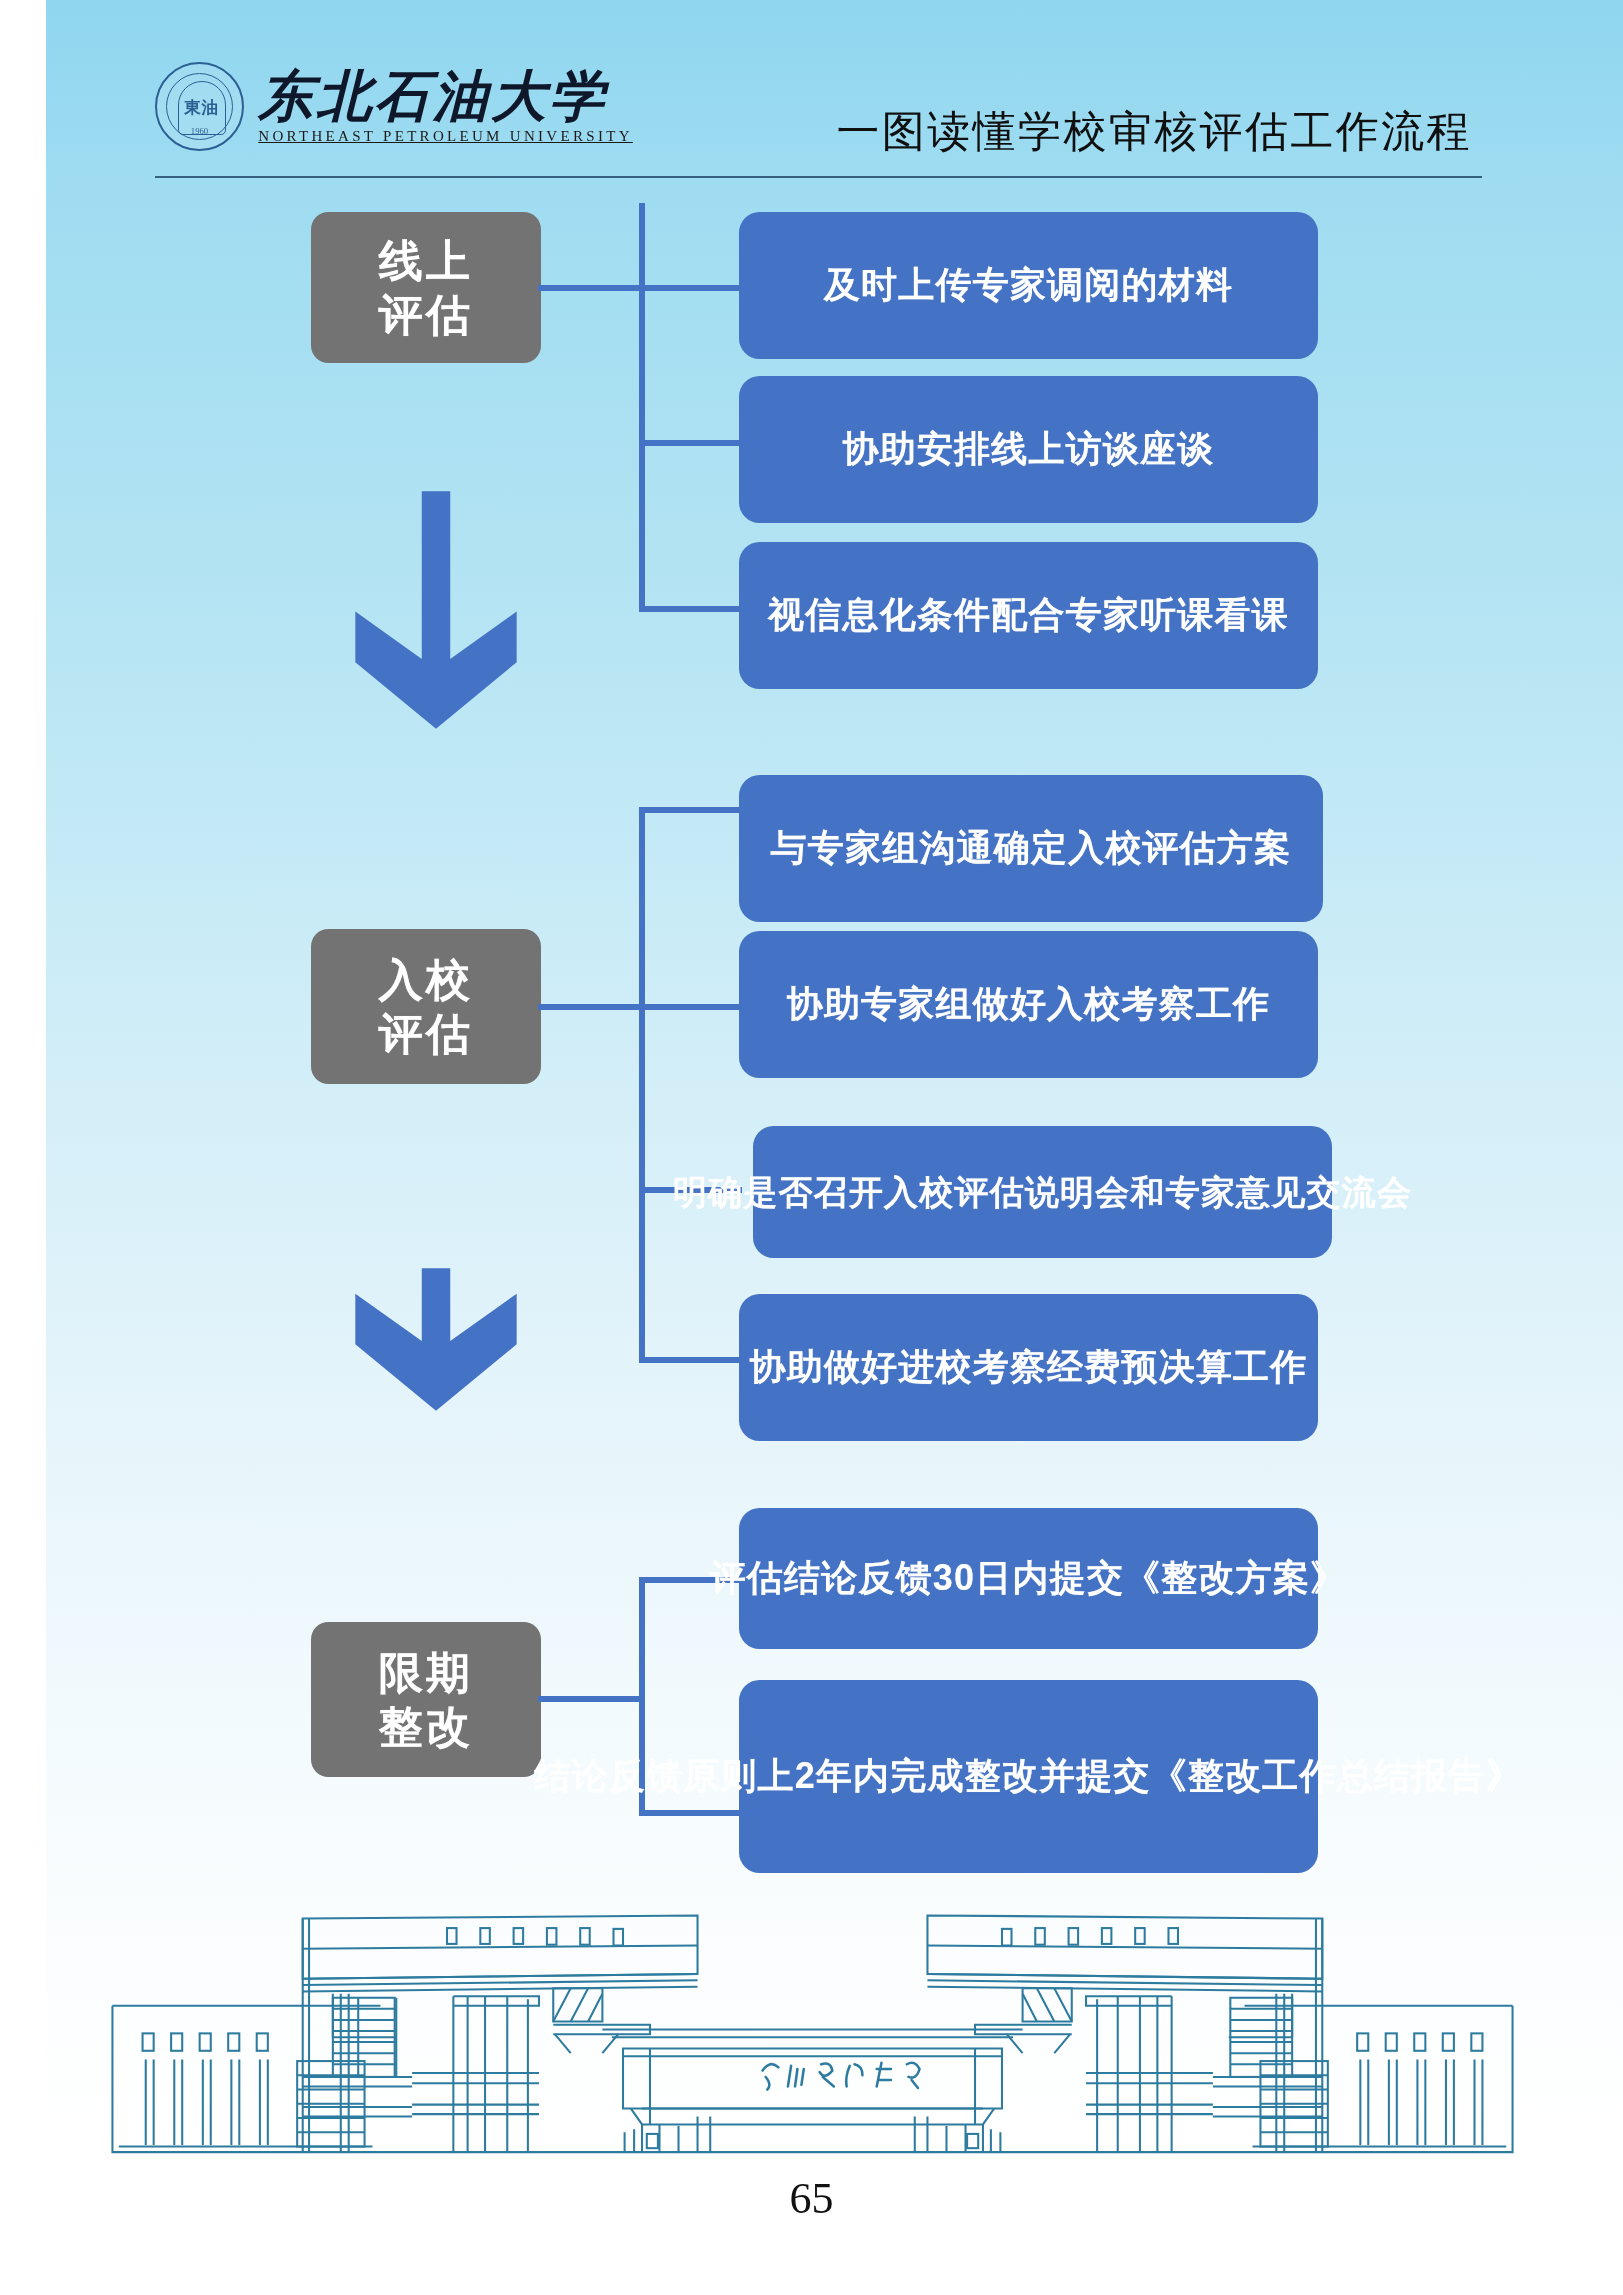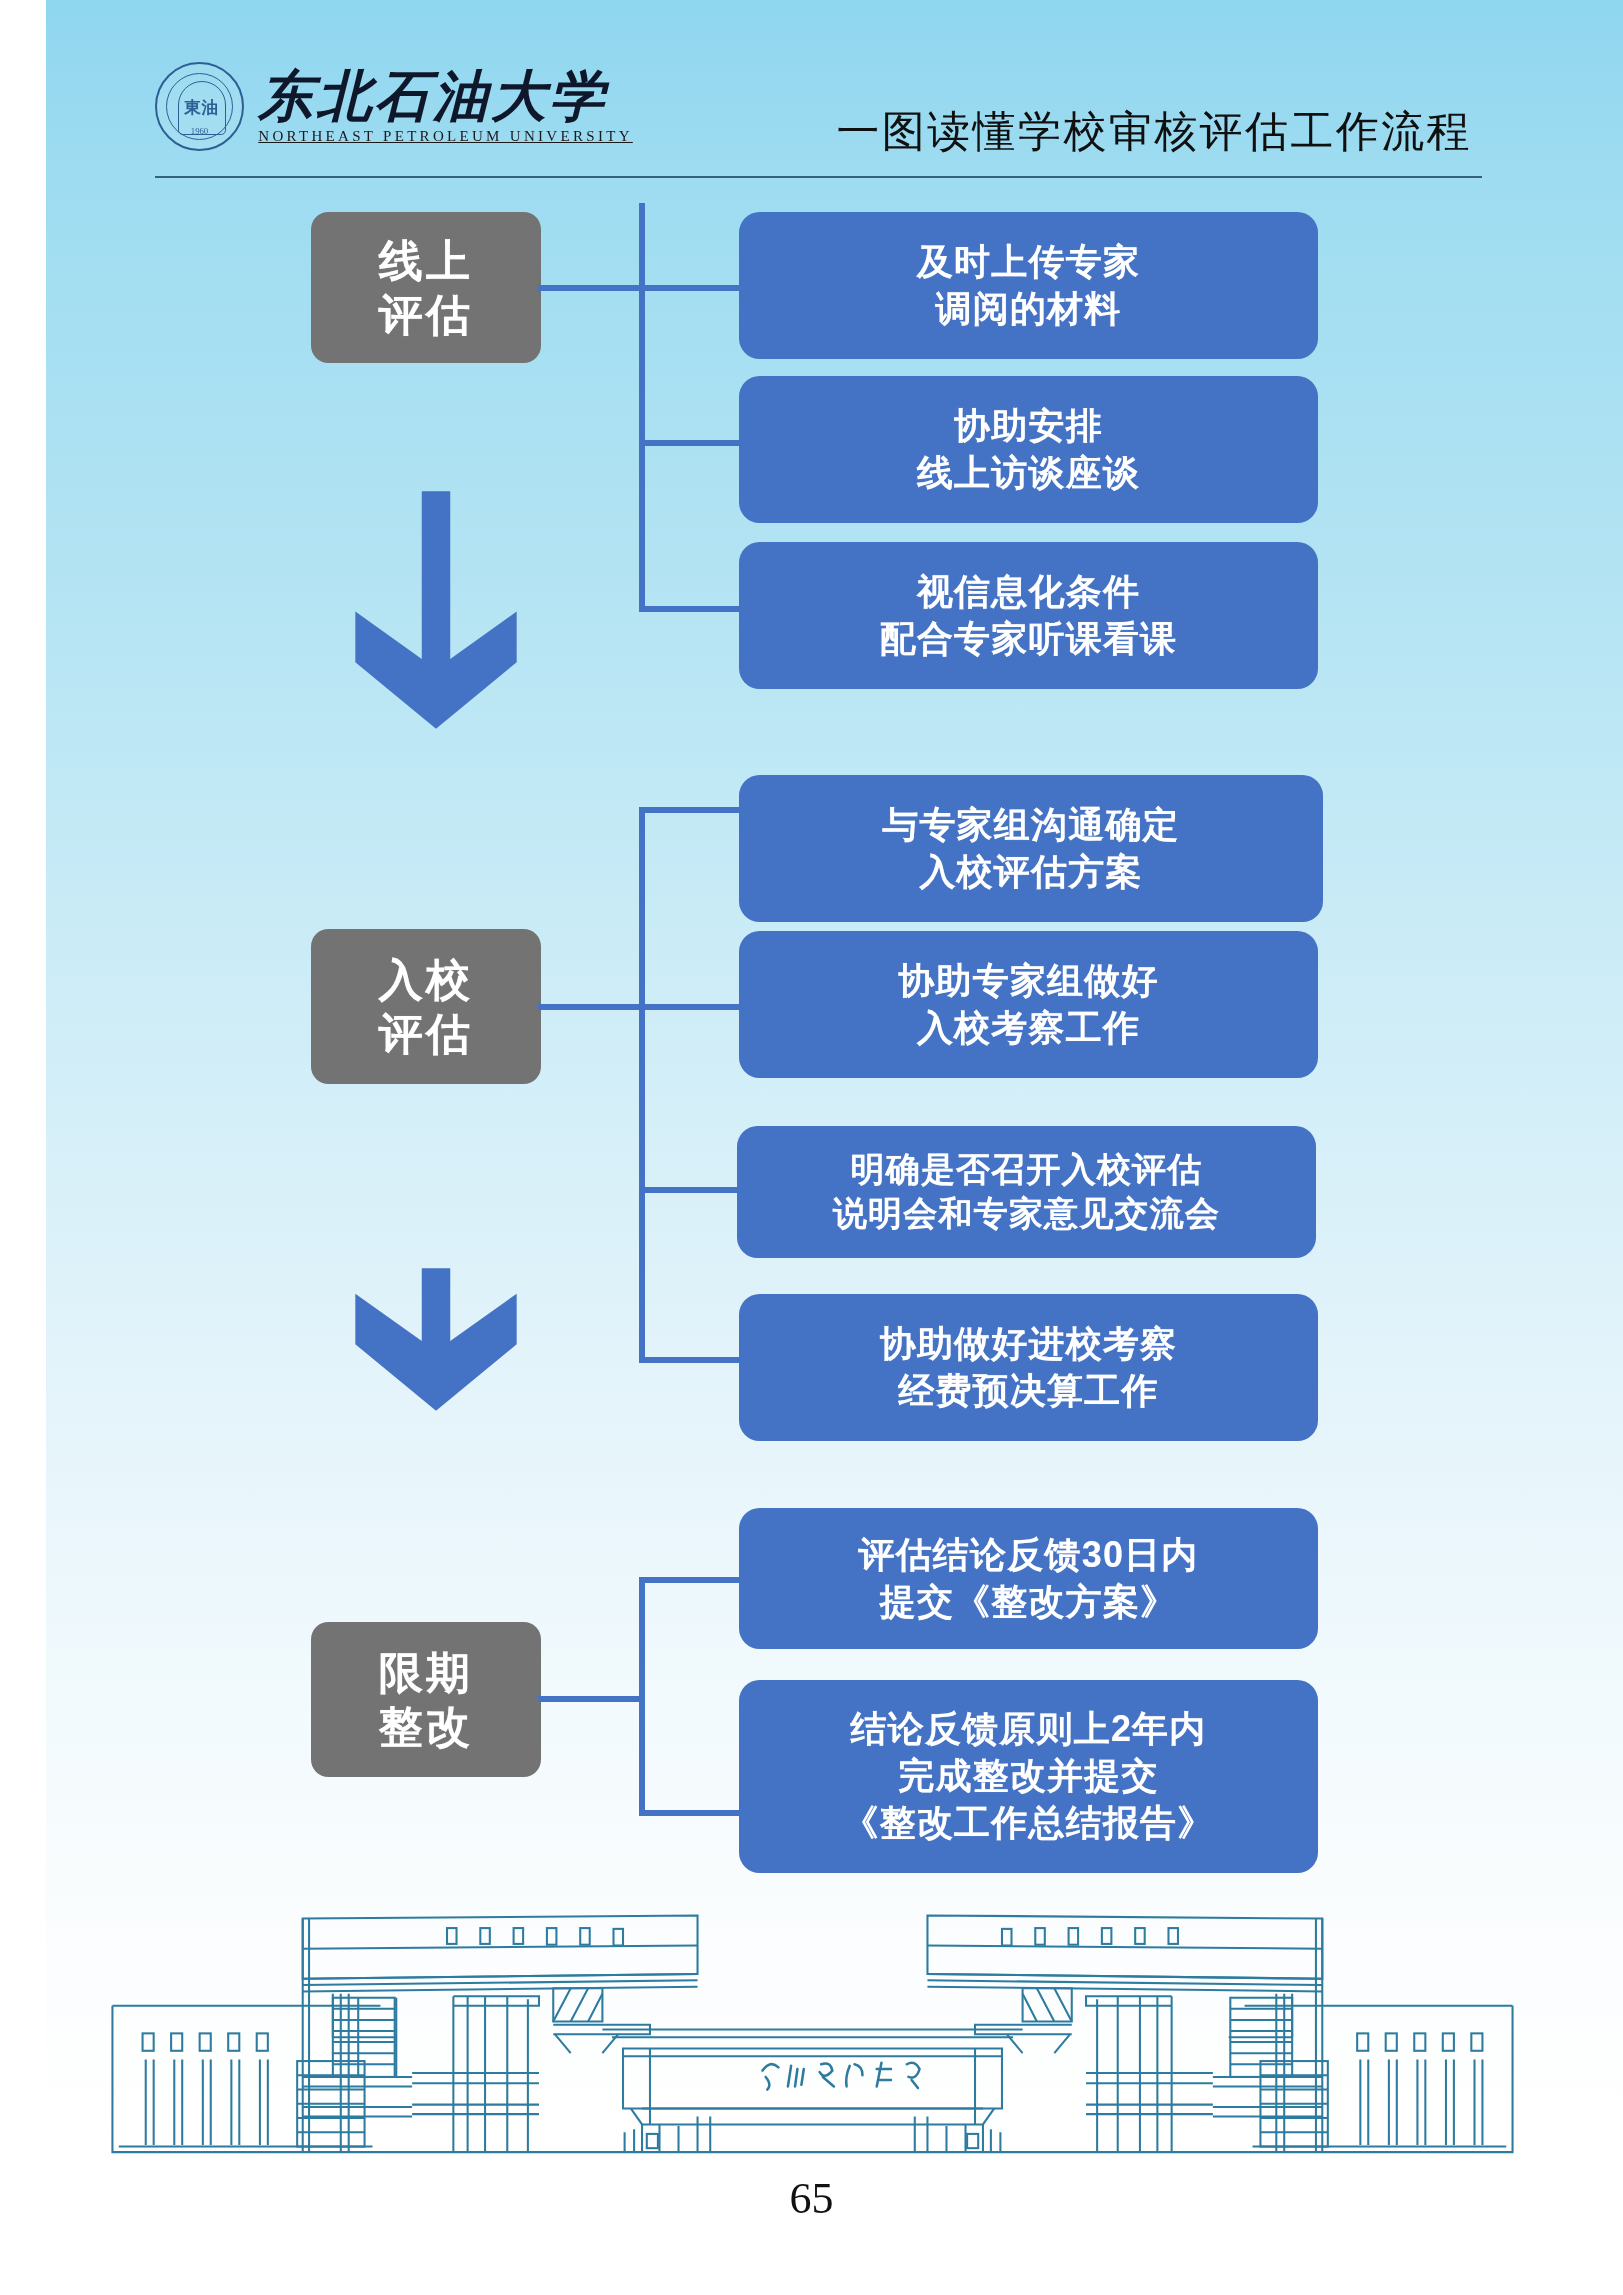--- a/index.html
+++ b/index.html
@@ -152,21 +152,20 @@
     text-shadow: 0 0 0.8px rgba(255,255,255,0.45);
   }
   .stage-box span { display: block; }
 
   .item-box {
     position: absolute;
     background: #4472c4;
     border-radius: 20.6px;
     color: #ffffff;
     display: flex;
-    flex-direction: column;
     align-items: center;
     justify-content: center;
     font-size: 36px;
     font-weight: bold;
     line-height: 1.30;
     letter-spacing: 1.2px;
     text-align: center;
     text-shadow: 0 0 0.8px rgba(255,255,255,0.45);
   }
   .item-box span { display: block; white-space: nowrap; }
@@ -259,21 +258,21 @@
     <div class="item-box" style="left:739px; top:775px; width:584px; height:147px;">
       <span>与专家组沟通确定</span>
       <span>入校评估方案</span>
     </div>
 
     <div class="item-box" style="left:739px; top:931px; width:579px; height:147px;">
       <span>协助专家组做好</span>
       <span>入校考察工作</span>
     </div>
 
-    <div class="item-box" style="left:737px; top:1126px; width:579px; height:132px; font-size:34px;font-family:Liberation Serif, serif;">
+    <div class="item-box" style="left:753px; top:1126px; width:579px; height:132px; font-size:34px;">
       <span>明确是否召开入校评估</span>
       <span>说明会和专家意见交流会</span>
     </div>
 
     <div class="item-box" style="left:739px; top:1294px; width:579px; height:147px;">
       <span>协助做好进校考察</span>
       <span>经费预决算工作</span>
     </div>
 
     <svg class="arrow" style="left:349px; top:1268px;" width="174" height="143" viewBox="0 0 220 180">

